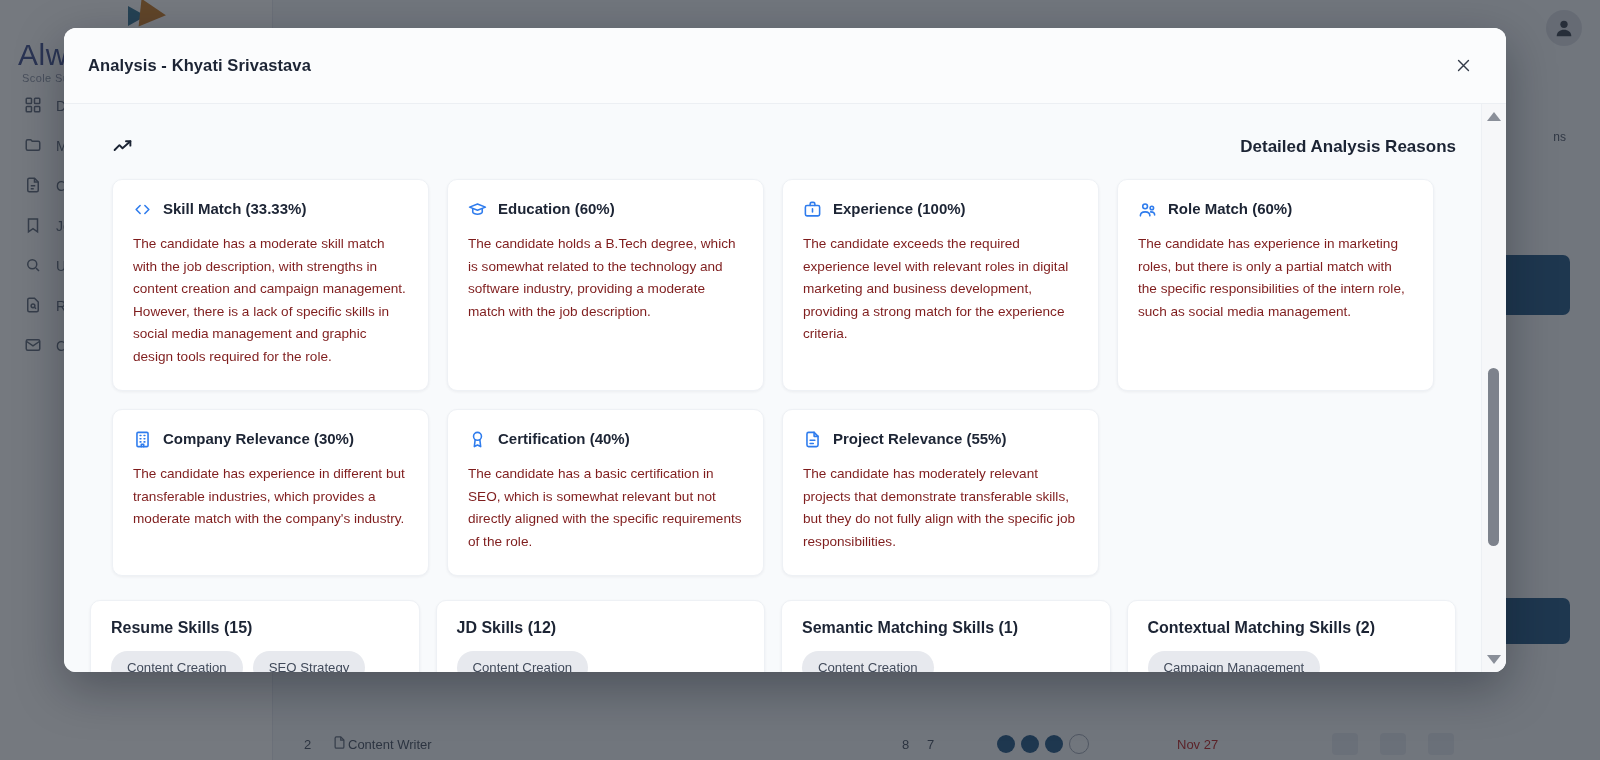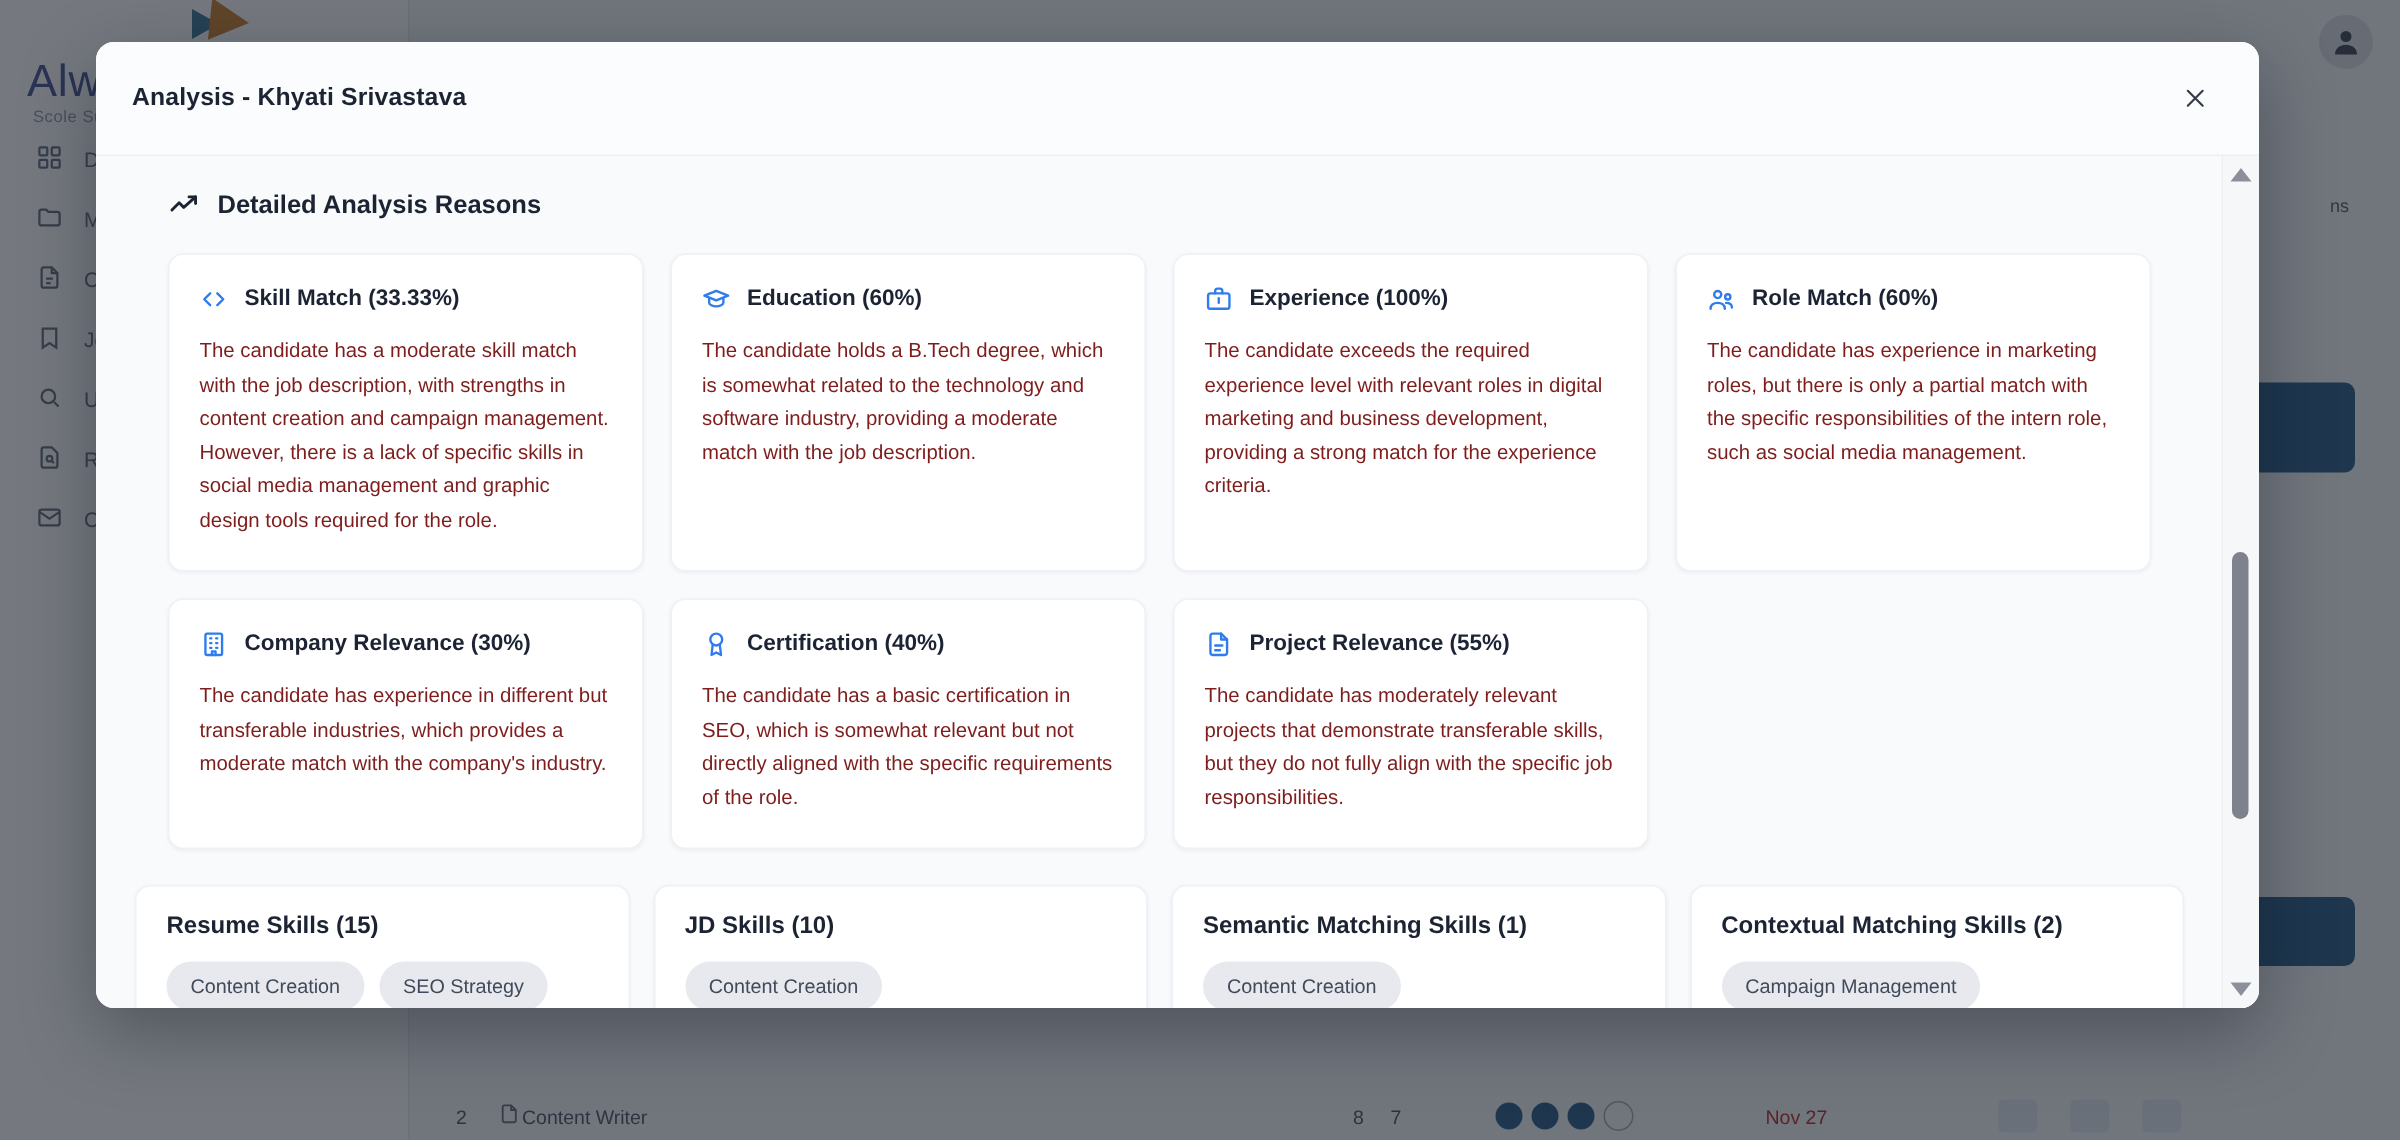--- a/index.html
+++ b/index.html
@@ -41,21 +41,21 @@
     box-shadow:0 16px 48px rgba(10,15,25,.34);
     display:flex;flex-direction:column;
   }
   .modal-header{height:75px;flex:none;display:flex;align-items:center;justify-content:space-between;
     padding:0 28px 0 24px;background:#fbfcfd;border-bottom:1px solid #eceff3;}
   .modal-title{font-size:16.5px;font-weight:700;color:#1c2434;letter-spacing:.1px;}
   .close-btn{width:30px;height:30px;border:none;background:transparent;cursor:pointer;display:flex;align-items:center;justify-content:center;color:#333b49;}
   .modal-body{position:relative;flex:1;background:#f8fafc;overflow:hidden;}
   .body-inner{position:absolute;left:0;top:0;right:24px;padding:22px 26px 0 26px;}
 
-  .section-title{display:flex;align-items:center;gap:12px;margin:0 0 22px 22px;}
+  .section-title{display:flex;align-items:center;gap:12px;margin:10px 0 22px 22px;justify-content:space-between;}
   .section-title .label{font-size:17px;font-weight:700;color:#1c2434;}
 
   .reason-grid{display:grid;grid-template-columns:repeat(4,1fr);gap:18px;margin:0 22px 0 22px;}
   .reason-card{background:#fff;border:1px solid #eef1f5;border-radius:10px;padding:20px 20px 22px 20px;
     box-shadow:0 1px 3px rgba(26,35,53,.06);min-height:186px;box-sizing:border-box;}
   .reason-head{display:flex;gap:11px;margin-bottom:14px;}
   .reason-head .rtitle{font-size:15px;font-weight:700;color:#1c2434;}
   .reason-text{font-size:13.6px;line-height:22.5px;color:#7f1d1d;}
   .reason-grid.row2{margin-top:18px;grid-template-columns:repeat(4,1fr);}
   .reason-grid.row2 .reason-card{min-height:148px;}
@@ -309,21 +309,21 @@
           <div class="skills-title">Resume Skills (15)</div>
           <div class="pill-wrap">
             <span class="pill">Content Creation</span>
             <span class="pill">SEO Strategy</span>
             <span class="pill">Market Research</span>
 
           </div>
         </div>
 
         <div class="skills-card">
-          <div class="skills-title">JD Skills (10)</div>
+          <div class="skills-title">JD Skills (12)</div>
           <div class="pill-wrap">
             <span class="pill">Content Creation</span>
             <span class="pill">Social Market Management</span>
 
           </div>
         </div>
 
         <div class="skills-card">
           <div class="skills-title">Semantic Matching Skills (1)</div>
           <div class="pill-wrap">

